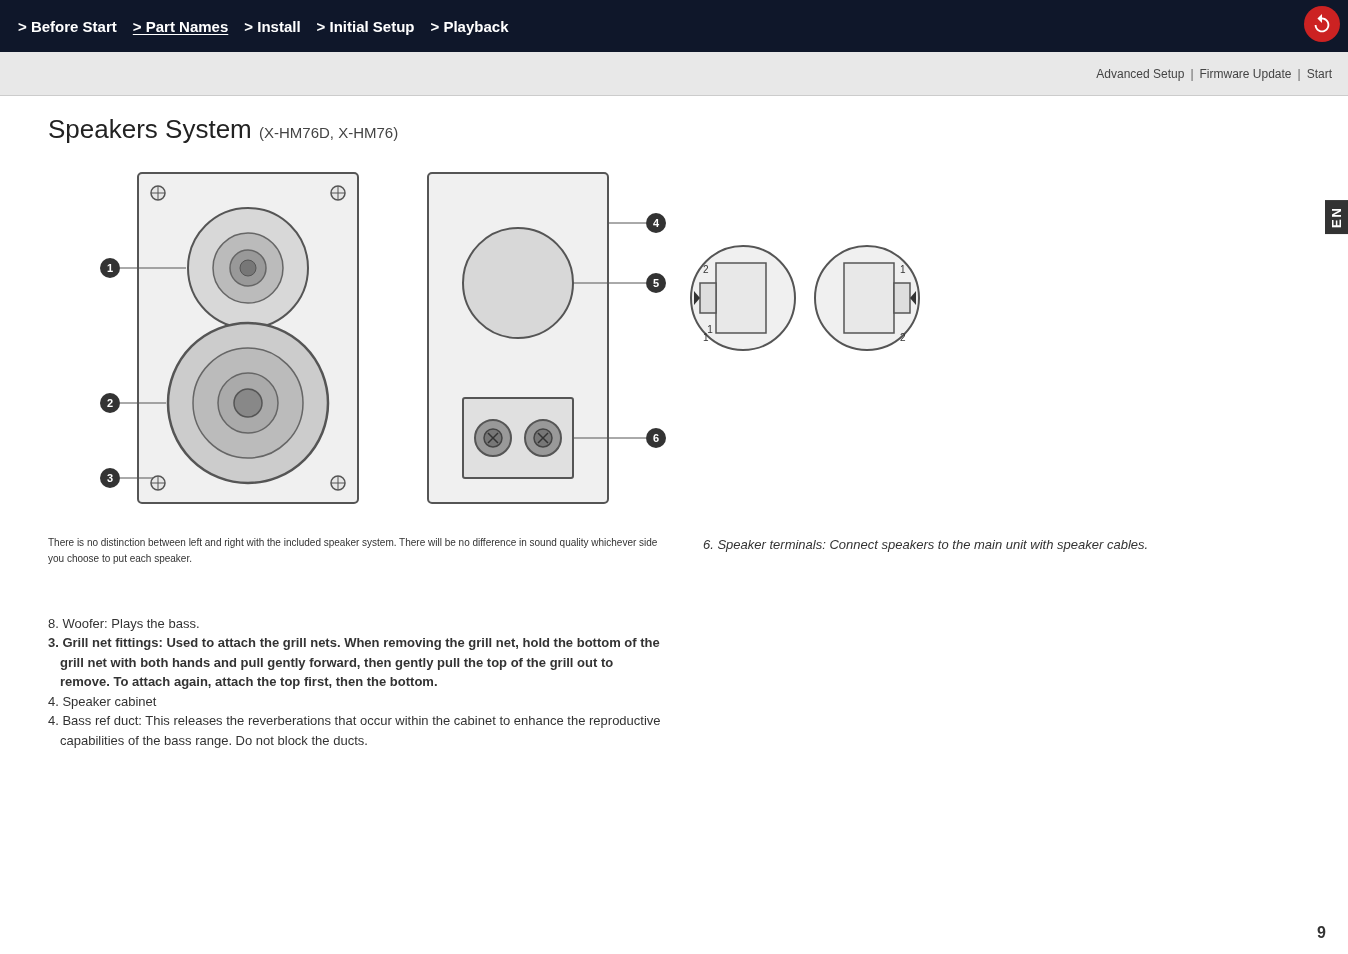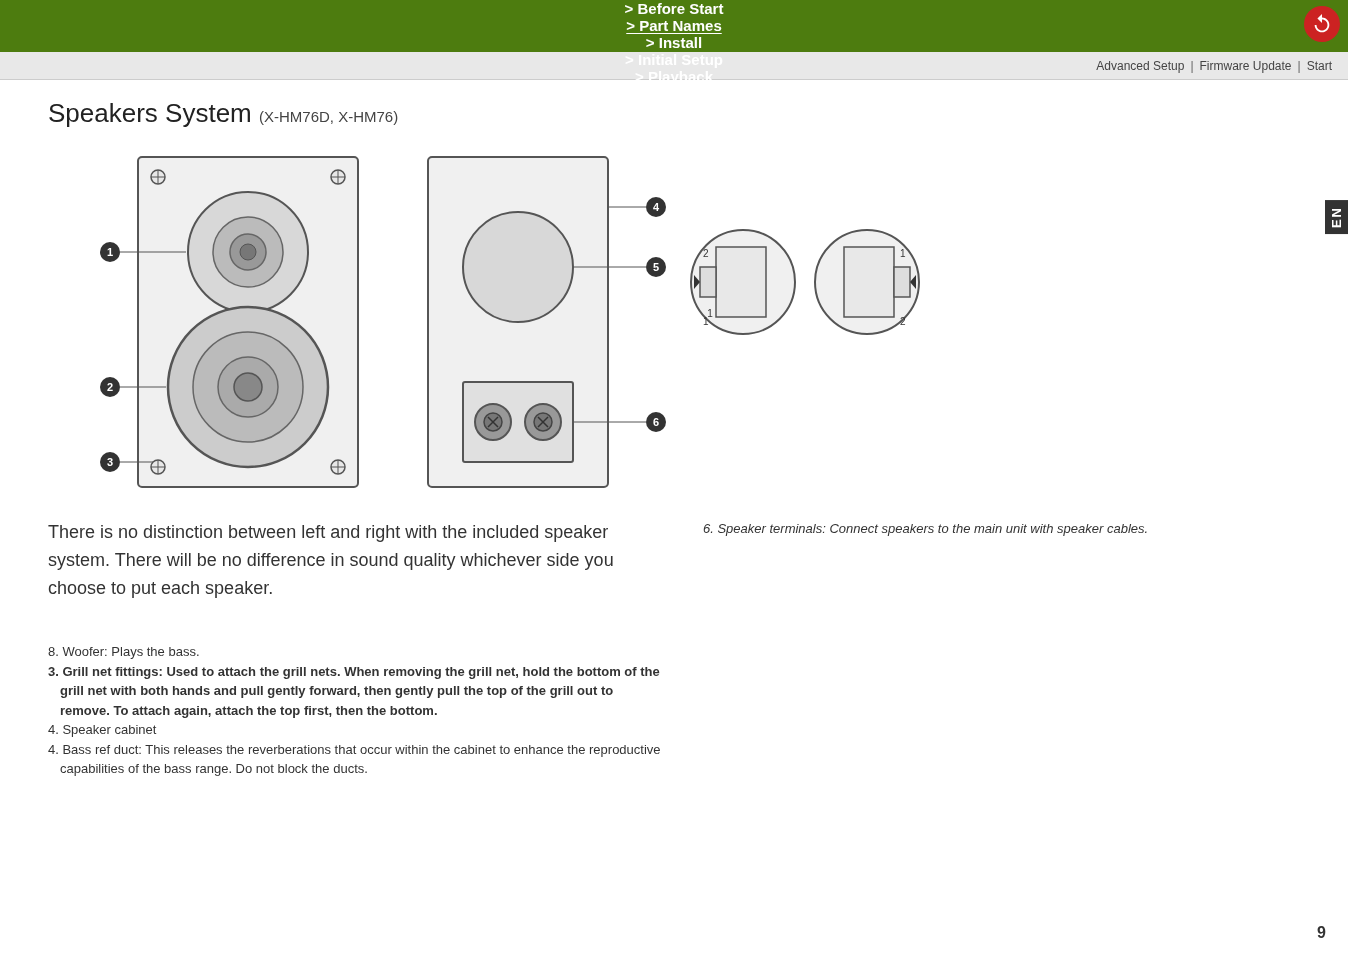--- a/index.html
+++ b/index.html
@@ -7,27 +7,26 @@
       width: 1348px;
       height: 954px;
       background: #fff;
       font-family: Arial, sans-serif;
       position: relative;
       overflow: hidden;
     }
 
     
     #top-nav {
-      background: #4d7c0f;
+      background: #0f172a;
       height: 52px;
       display: flex;
       align-items: center;
       padding: 0 10px;
       position: relative;
-      flex-direction: column;
     }
     .nav-item {
       color: #fff;
       font-weight: bold;
       font-size: 15px;
       padding: 0 8px;
       white-space: nowrap;
     }
     .nav-item.underlined {
       text-decoration: underline;
@@ -48,21 +47,21 @@
     }
     #back-btn svg {
       width: 22px;
       height: 22px;
       fill: #fff;
     }
 
     
     #breadcrumb-bar {
       background: #e8e8e8;
-      height: 28px;
+      height: 44px;
       display: flex;
       align-items: center;
       justify-content: flex-end;
       padding: 0 16px;
       border-bottom: 1px solid #ccc;
       font-size: 12px;
       color: #444;
     }
     .breadcrumb-sep {
       margin: 0 6px;
@@ -140,22 +139,22 @@
     #desc-left {
       flex: 1;
     }
 
     #desc-right {
       flex: 1;
       font-style: italic;
     }
 
     #intro-text {
-      margin-bottom: 20px;
-      font-size: 18px;
+      margin-bottom: 28px;
+      font-size: 10px;
       line-height: 1.55;
       color: #333;
     }
 
     
     #page-num {
       position: absolute;
       bottom: 12px;
       right: 22px;
       font-size: 16px;

